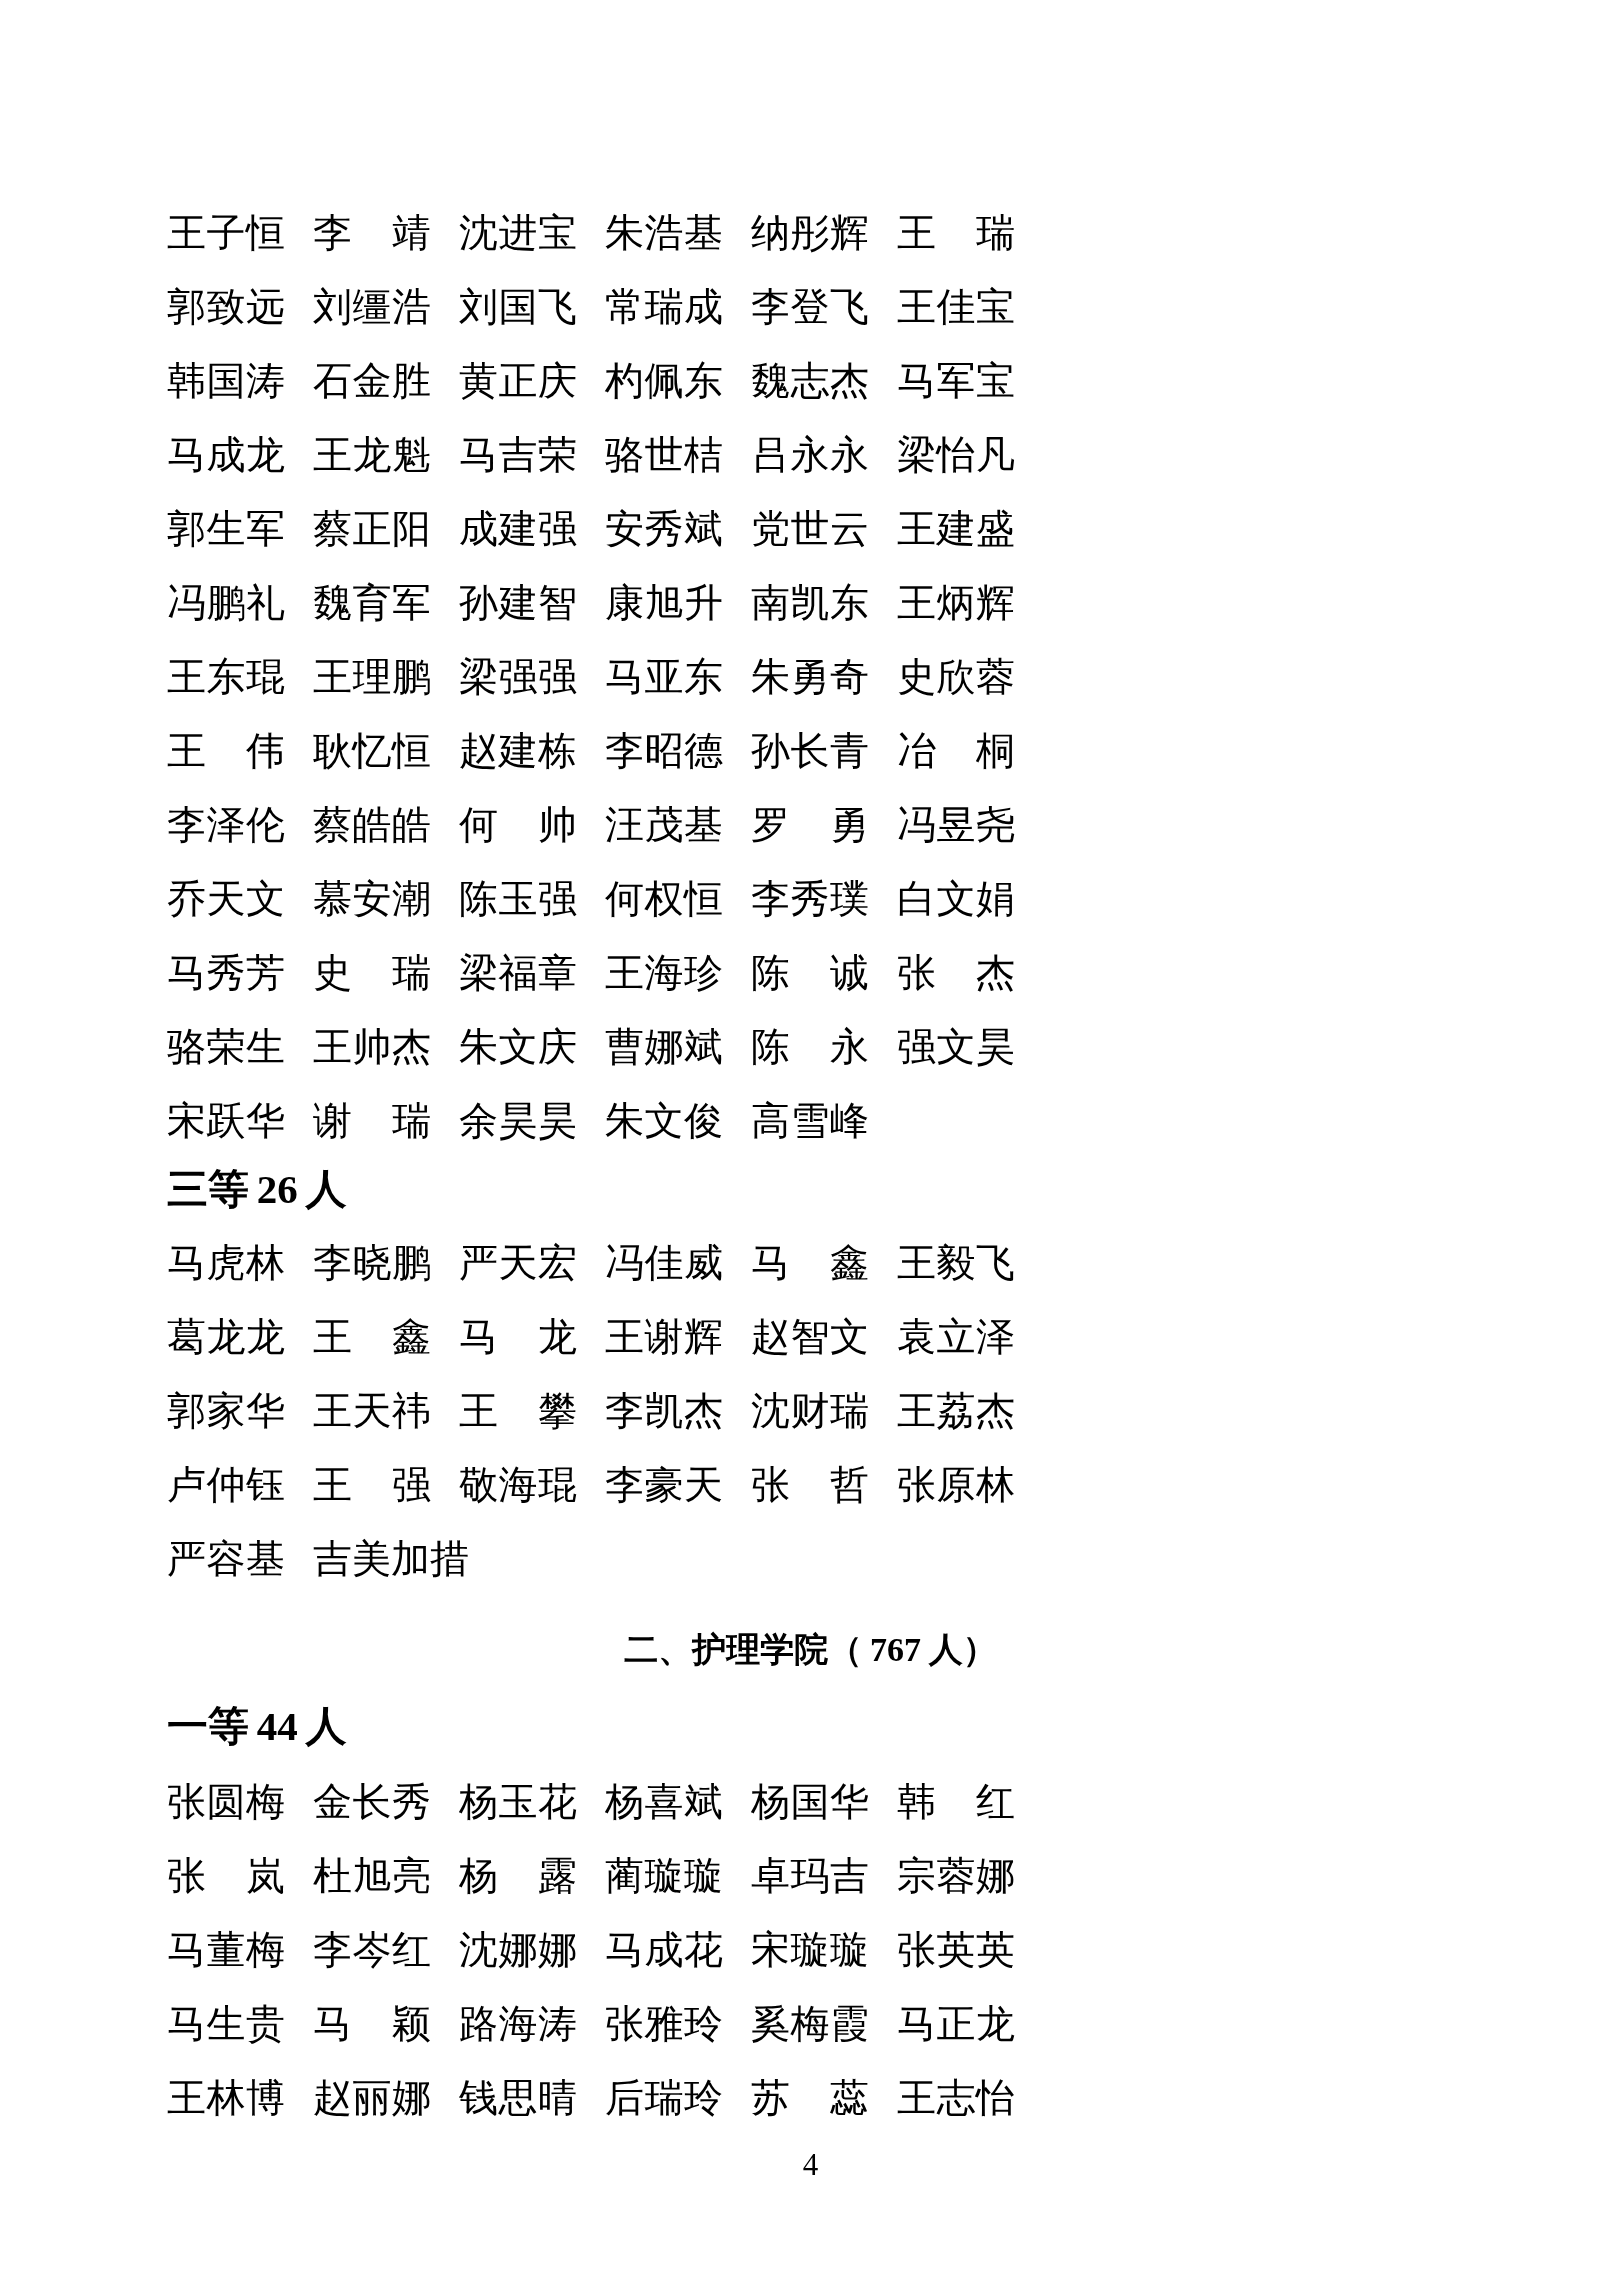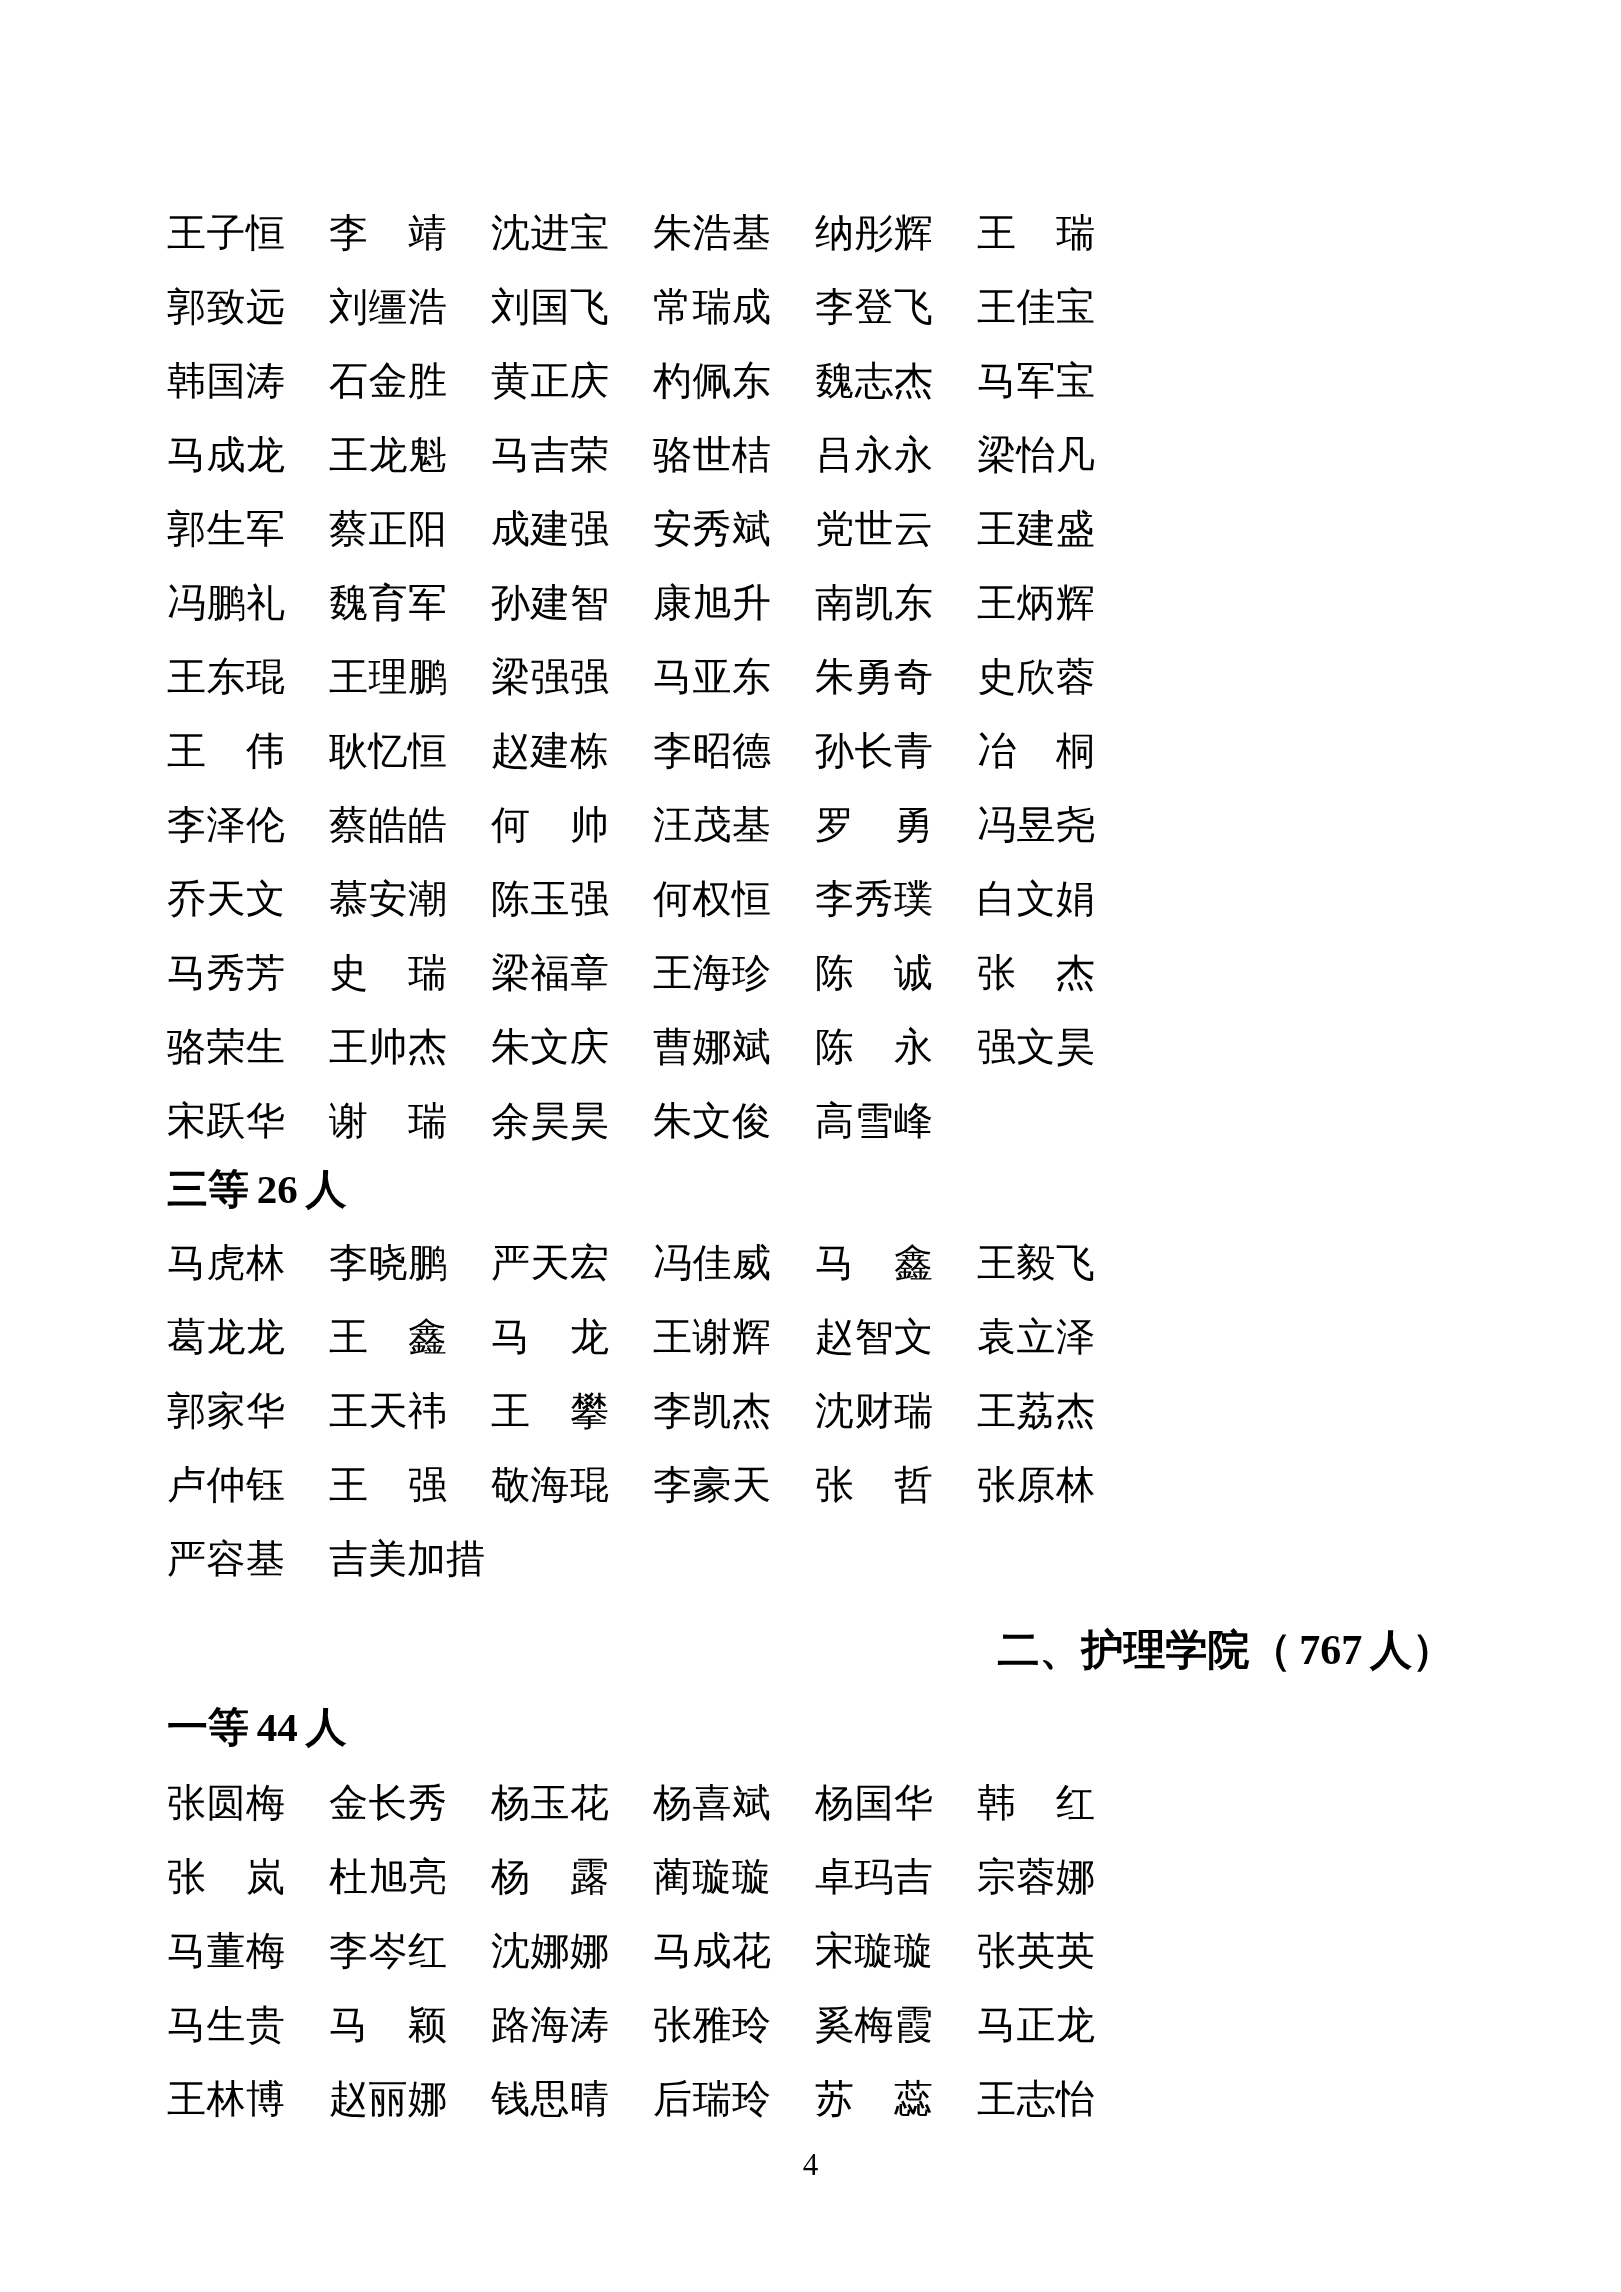--- a/index.html
+++ b/index.html
@@ -12,21 +12,21 @@
     background: #ffffff;
     color: #000000;
     padding: 196px 167px 0 167px;
     font-family: "Liberation Serif", "DejaVu Serif", serif;
     overflow: hidden;
   }
   
   .names-grid {
     display: grid;
     grid-template-columns: repeat(6, 118px);
-    column-gap: 44px;
+    column-gap: 28px;
     grid-auto-rows: 74px;
     align-items: center;
     width: 985px;
   }
   .name {
     display: inline-block;
     width: 118px;
     font-size: 39px;
     line-height: 1.2;
     white-space: nowrap;
@@ -46,23 +46,23 @@
   .section-heading .num {
     font-family: "Liberation Serif", "DejaVu Serif", serif;
     font-weight: bold;
     margin: 0 7.8px;
   }
   .grade-heading-third { margin: 5.9px 0 11.8px 0; }
   .grade-heading-first { margin: 23.5px 0 13.7px 0; }
   .section-heading {
     font-family: "Liberation Sans", "DejaVu Sans", sans-serif;
     font-weight: bold;
-    font-size: 42px;
+    font-size: 34px;
     line-height: 55px;
-    text-align: right;
+    text-align: center;
     margin-top: 25.5px;
   }
   
   .page-number {
     position: absolute;
     left: 0;
     right: 0;
     bottom: 110px;
     text-align: center;
     font-size: 31px;

